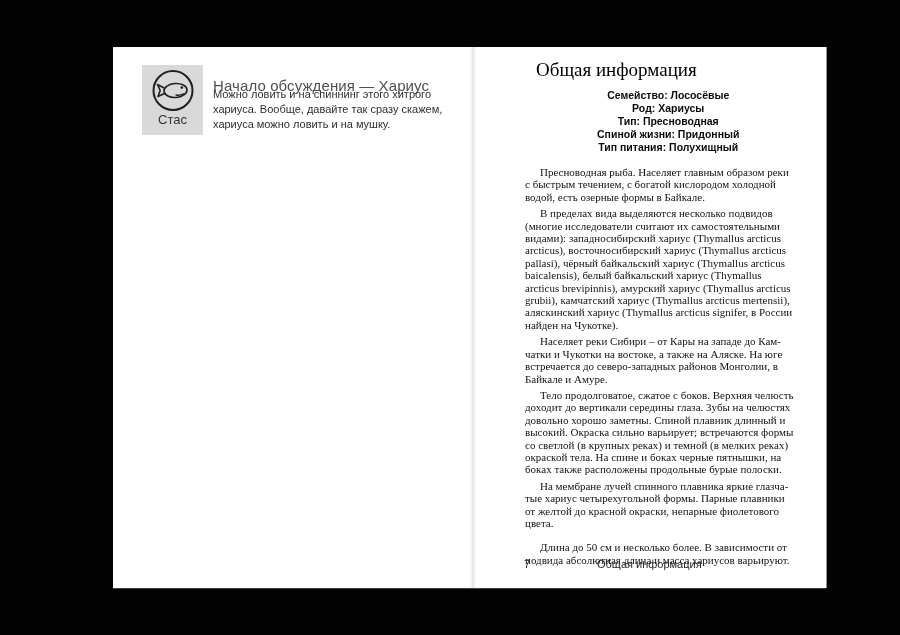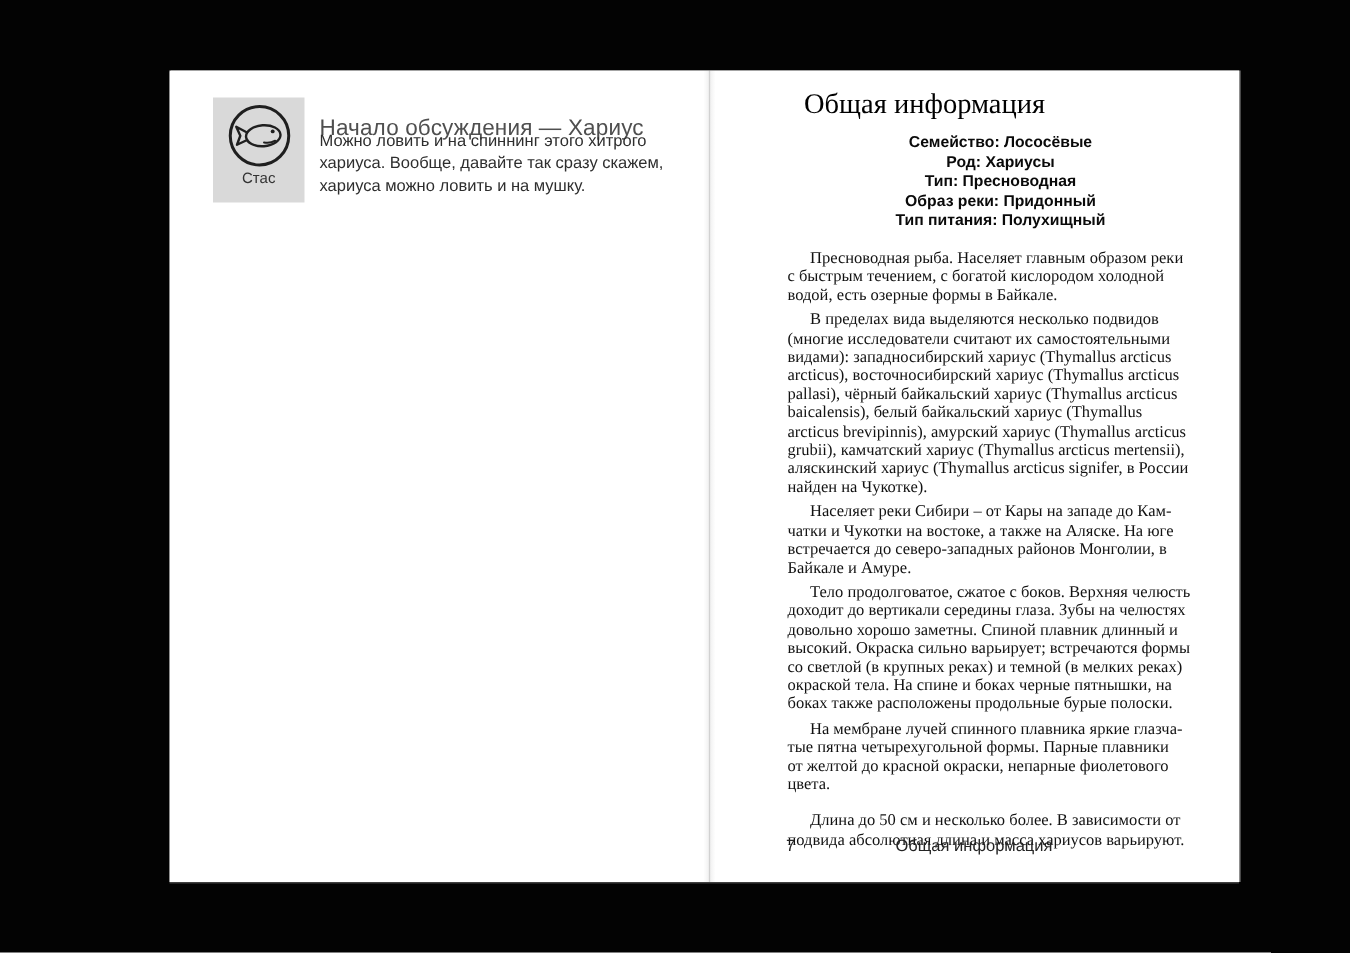--- a/index.html
+++ b/index.html
@@ -32,21 +32,21 @@
 
   
   .avatar {
     position: absolute; left: 29px; top: 18px;
     width: 61px; height: 70px;
     background: #d9d9d9;
     display: flex; flex-direction: column; align-items: center;
   }
   .avatar svg { margin-top: 3px; display: block; }
   .avatar-name {
-    font-size: 10px; color: #333333; line-height: 12px;
+    font-size: 13px; color: #333333; line-height: 12px;
   }
   .discussion-header {
     position: absolute; left: 100px; top: 30px;
     font-size: 15px; color: #4f4f4f; letter-spacing: 0.1px;
   }
   .message-text {
     position: absolute; left: 100px; top: 40px;
     font-size: 11px; color: #2e2e2e;
     line-height: 15px; white-space: pre;
   }
@@ -116,21 +116,21 @@
     <div class="page-title">Общая информация</div>
 
     <div class="fact-list">
 
         <div class="fact-item">Семейство: Лососёвые</div>
 
         <div class="fact-item">Род: Хариусы</div>
 
         <div class="fact-item">Тип: Пресноводная</div>
 
-        <div class="fact-item">Образ реки: Придонный</div>
+        <div class="fact-item">Спиной жизни: Придонный</div>
 
         <div class="fact-item">Тип питания: Полухищный</div>
       </div>
 
     <div class="body-text">
 
         <p class="paragraph">Пресноводная рыба. Населяет главным образом реки
 с быстрым течением, с богатой кислородом холодной
 водой, есть озерные формы в Байкале.</p>
 
@@ -152,21 +152,21 @@
 
         <p class="paragraph">Тело продолговатое, сжатое с боков. Верхняя челюсть
 доходит до вертикали середины глаза. Зубы на челюстях
 довольно хорошо заметны. Спиной плавник длинный и
 высокий. Окраска сильно варьирует; встречаются формы
 со светлой (в крупных реках) и темной (в мелких реках)
 окраской тела. На спине и боках черные пятнышки, на
 боках также расположены продольные бурые полоски.</p>
 
         <p class="paragraph">На мембране лучей спинного плавника яркие глазча-
-тые пятна четырехугольной формы. Парные плавники
+тые хариус четырехугольной формы. Парные плавники
 от желтой до красной окраски, непарные фиолетового
 цвета.</p>
 
         <p class="paragraph">Длина до 50 см и несколько более. В зависимости от
 подвида абсолютная длина и масса хариусов варьируют.</p>
       </div>
 
     <div class="page-footer">
       <span class="page-number">7</span>
       <span class="footer-section">Общая информация</span>

